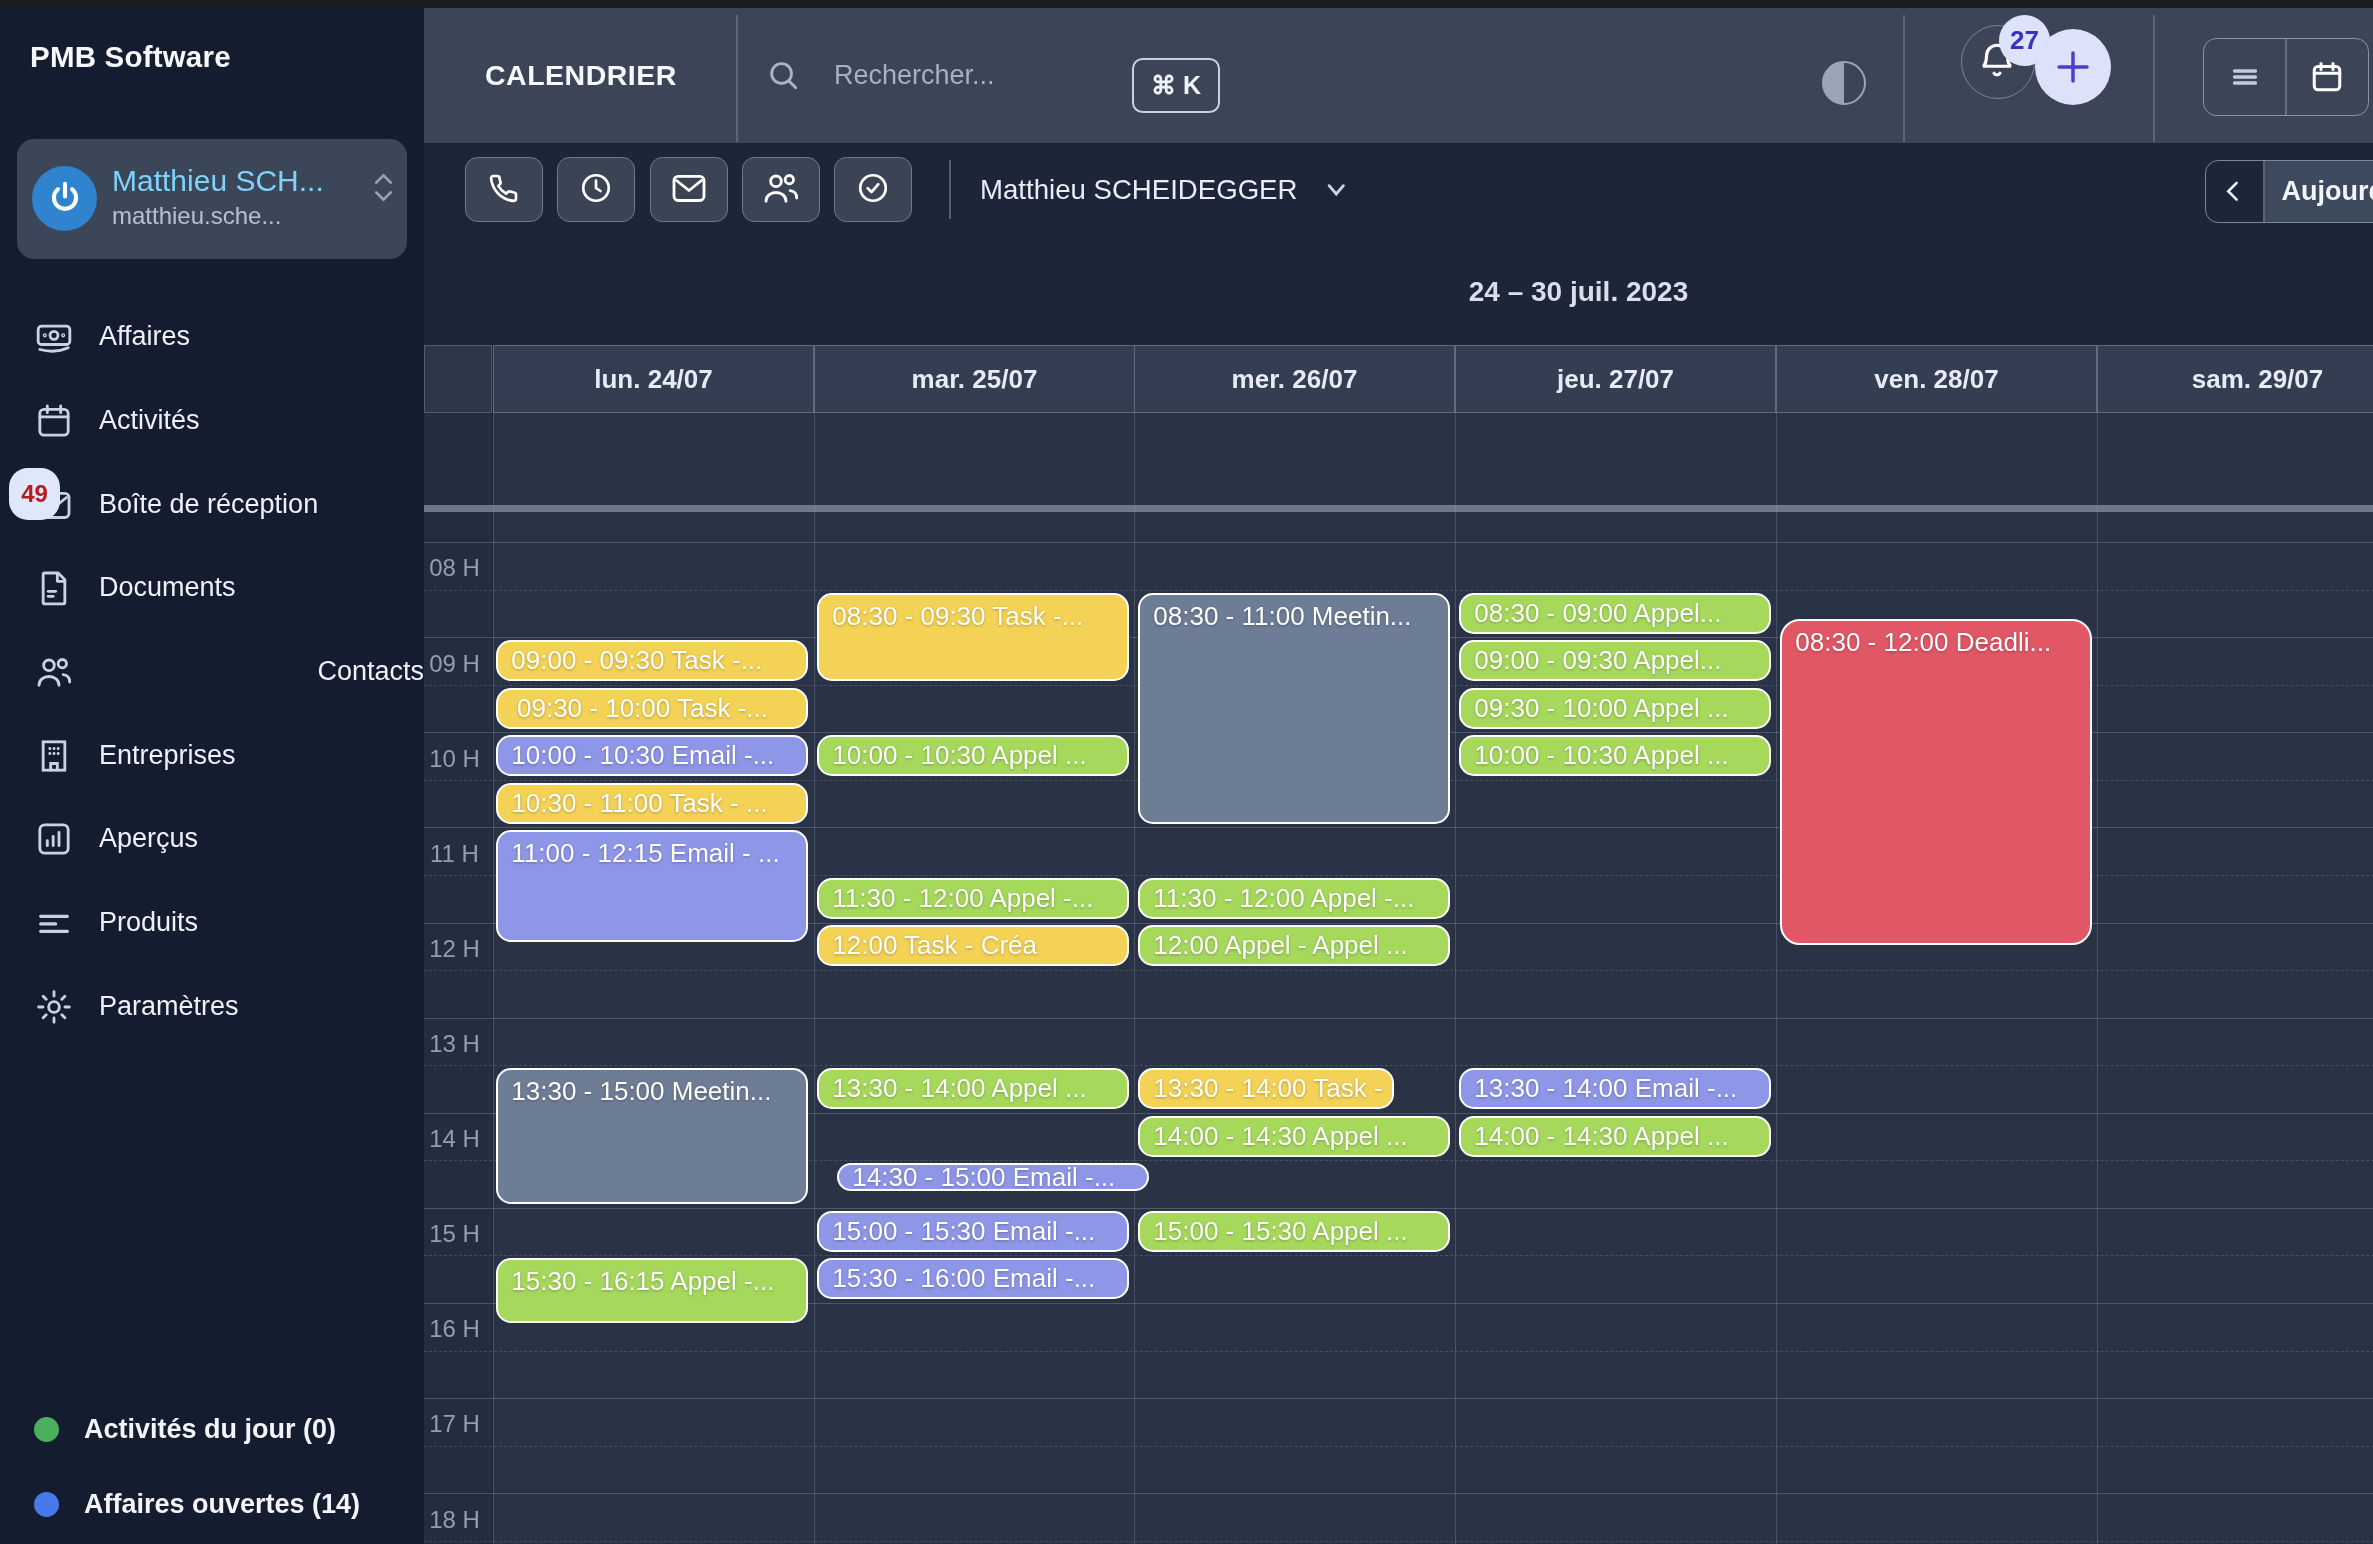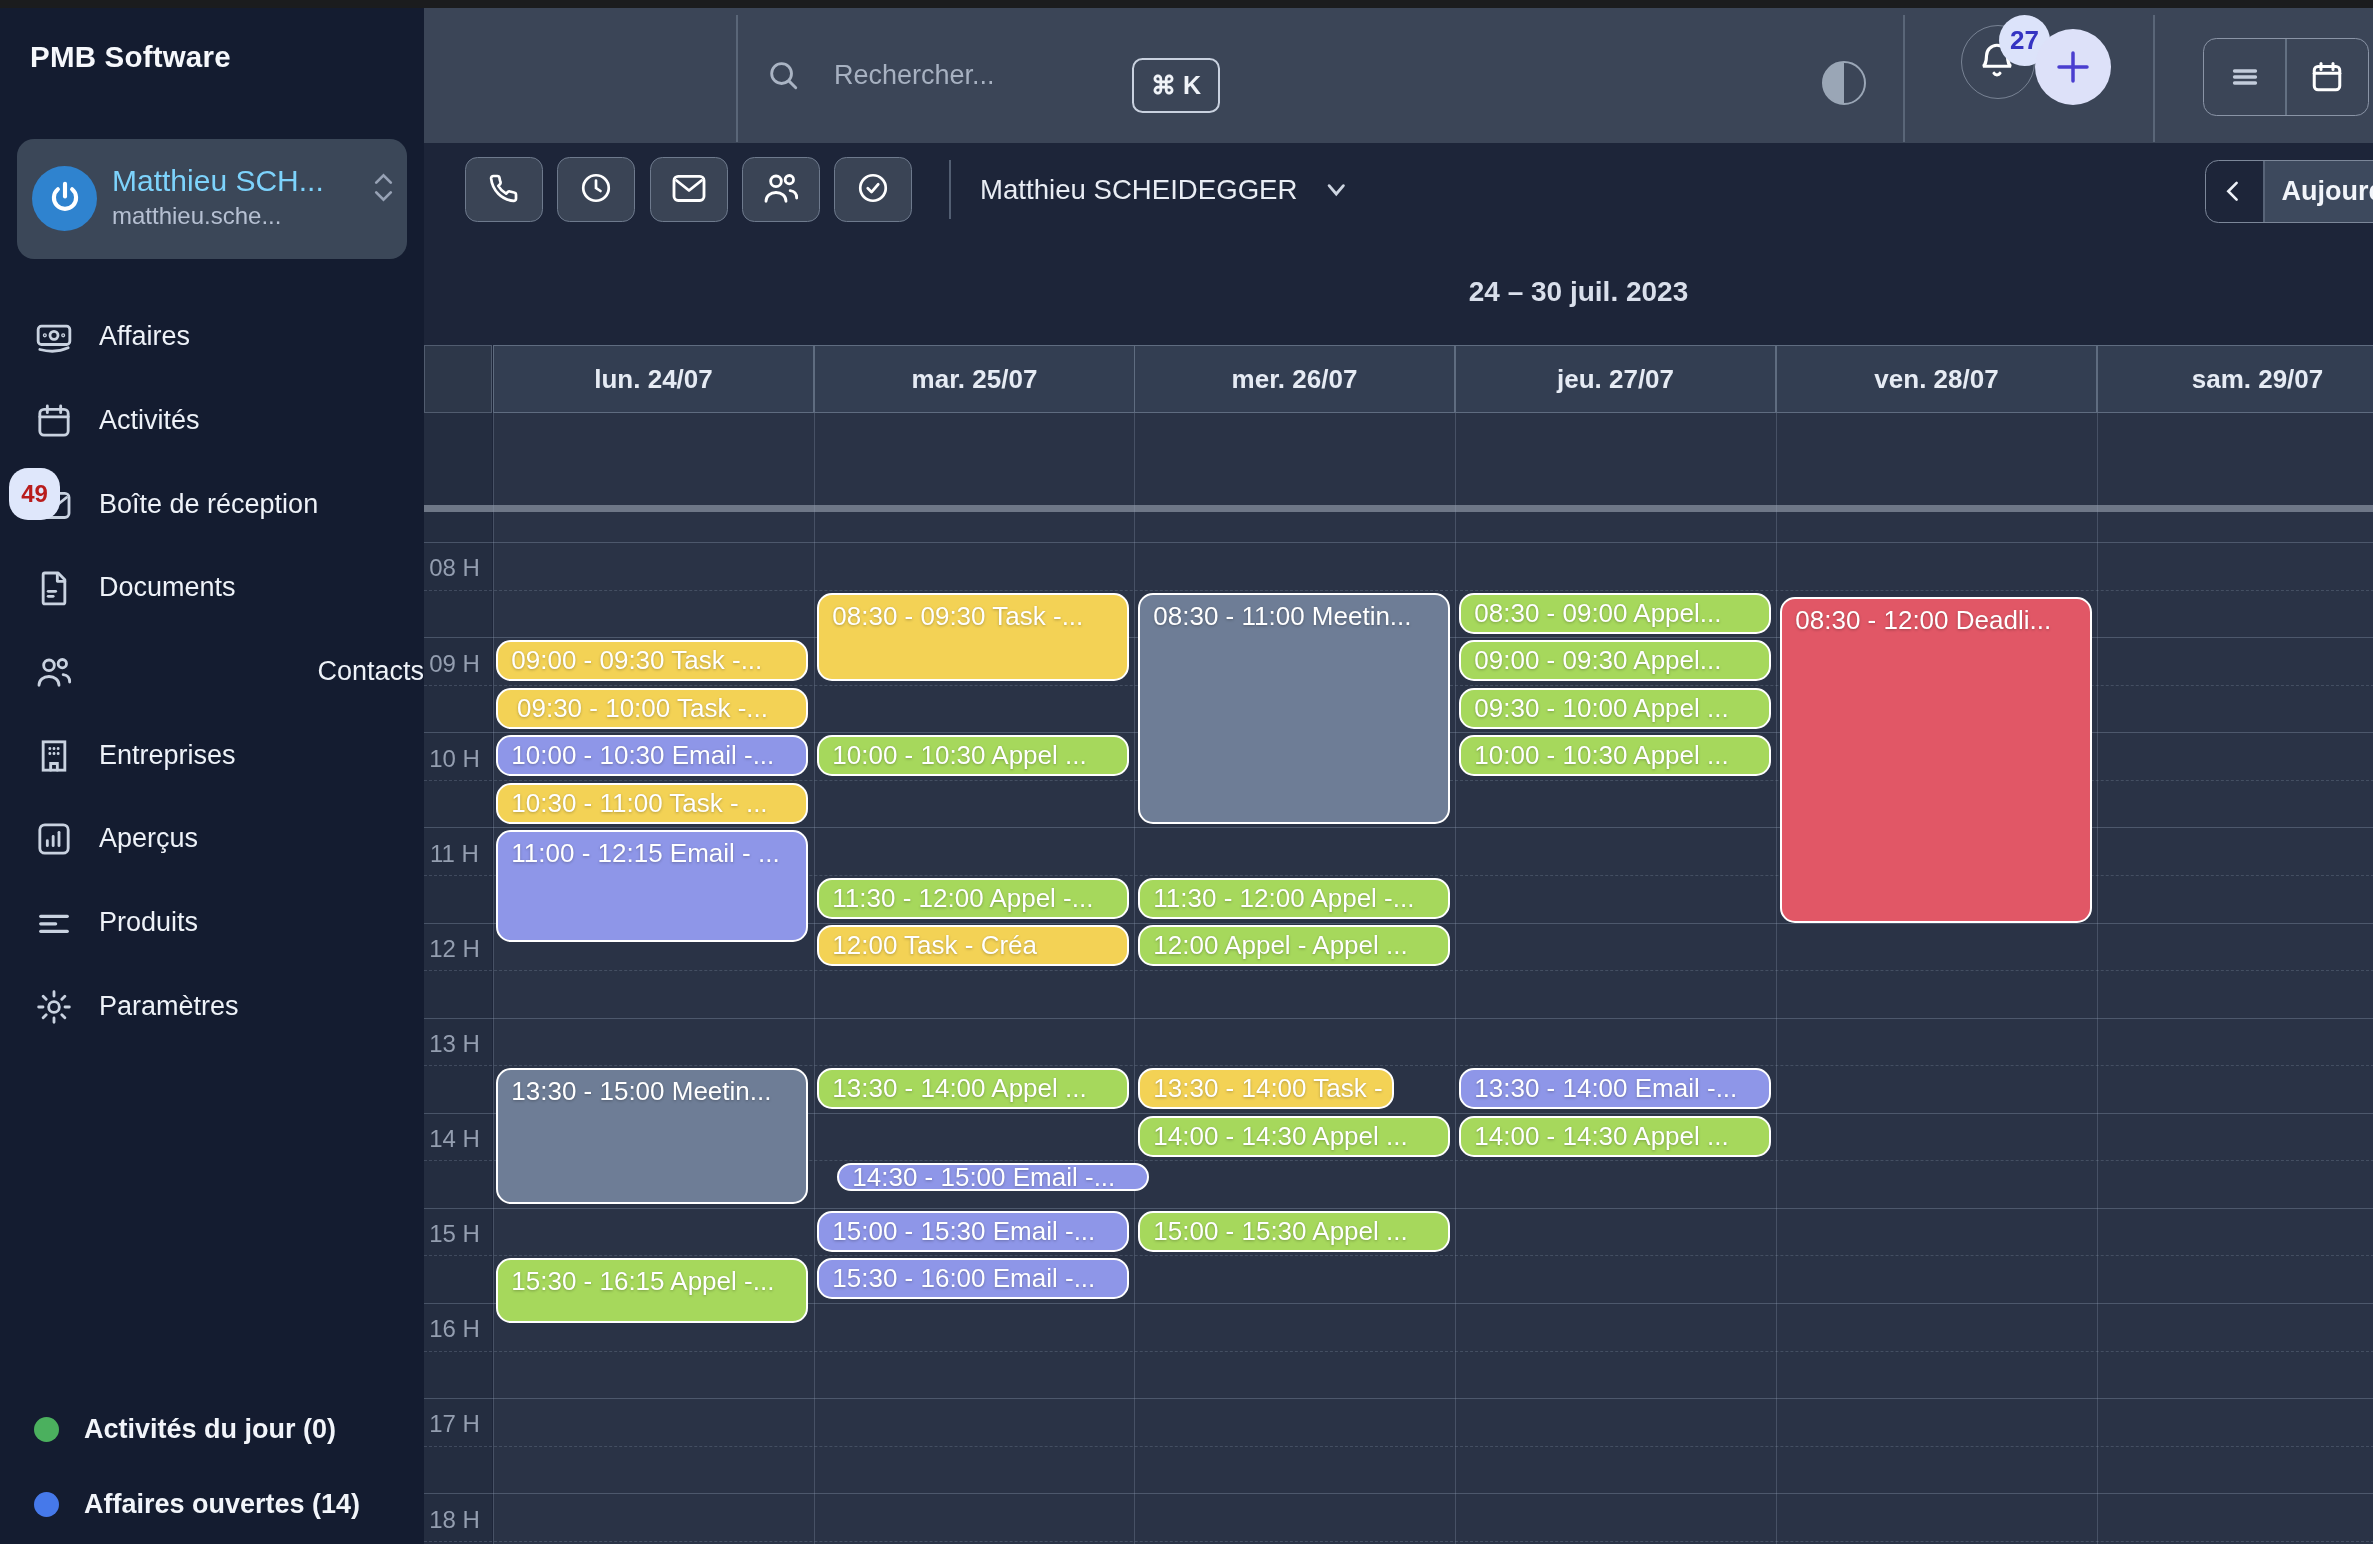--- a/index.html
+++ b/index.html
@@ -198,20 +198,21 @@
           <span class="lb">Activités du jour (0)</span>
         </div>
         <div class="abs footitem" style="top: 1472px;">
           <span class="dot" style="background:#4679ea"></span>
           <span class="lb">Affaires ouvertes (14)</span>
         </div>
       </div>
   </div>
 
   <div class="abs header">
+    <div class="abs hdr-title">CALENDRIER</div>
     <div class="abs vdiv" style="left:312px"></div>
     <div class="abs search">
       <svg width="34" height="34" viewBox="0 0 24 24" fill="none" stroke="currentColor" stroke-width="2" stroke-linecap="round">
           <circle cx="11" cy="11" r="7"></circle>
           <line x1="16.5" y1="16.5" x2="21" y2="21"></line>
         </svg>
       <input value="" placeholder="Rechercher..." style="">
     </div>
     <div class="abs kbd">⌘ K</div>
     <div class="abs contrast"></div>
@@ -376,16 +377,16 @@
       <div class="abs event center" style="left: 1138px; width: 312px; top: 925px; height: 41px; background: rgb(166, 216, 92);">12:00 Appel - Appel ...</div>
       <div class="abs event center" style="left: 1138px; width: 256px; top: 1068px; height: 41px; background: rgb(243, 210, 85);">13:30 - 14:00 Task - ...</div>
       <div class="abs event center" style="left: 1138px; width: 312px; top: 1116px; height: 41px; background: rgb(166, 216, 92);">14:00 - 14:30 Appel ...</div>
       <div class="abs event center" style="left: 1138px; width: 312px; top: 1211px; height: 41px; background: rgb(166, 216, 92);">15:00 - 15:30 Appel ...</div>
       <div class="abs event center" style="left: 1459px; width: 312px; top: 593px; height: 41px; background: rgb(166, 216, 92);">08:30 - 09:00 Appel...</div>
       <div class="abs event center" style="left: 1459px; width: 312px; top: 640px; height: 41px; background: rgb(166, 216, 92);">09:00 - 09:30 Appel...</div>
       <div class="abs event center" style="left: 1459px; width: 312px; top: 688px; height: 41px; background: rgb(166, 216, 92);">09:30 - 10:00 Appel ...</div>
       <div class="abs event center" style="left: 1459px; width: 312px; top: 735px; height: 41px; background: rgb(166, 216, 92);">10:00 - 10:30 Appel ...</div>
       <div class="abs event center" style="left: 1459px; width: 312px; top: 1068px; height: 41px; background: rgb(142, 150, 232);">13:30 - 14:00 Email -...</div>
       <div class="abs event center" style="left: 1459px; width: 312px; top: 1116px; height: 41px; background: rgb(166, 216, 92);">14:00 - 14:30 Appel ...</div>
-      <div class="abs event" style="left: 1780px; width: 312px; top: 597px; height: 326px; background: rgb(225, 87, 102);">08:30 - 12:00 Deadli...</div>
+      <div class="abs event" style="left: 1780px; width: 312px; top: 619px; height: 326px; background: rgb(225, 87, 102); border-radius: 20px;">08:30 - 12:00 Deadli...</div>
     </div>
 </div>
 
 
 </body></html>

